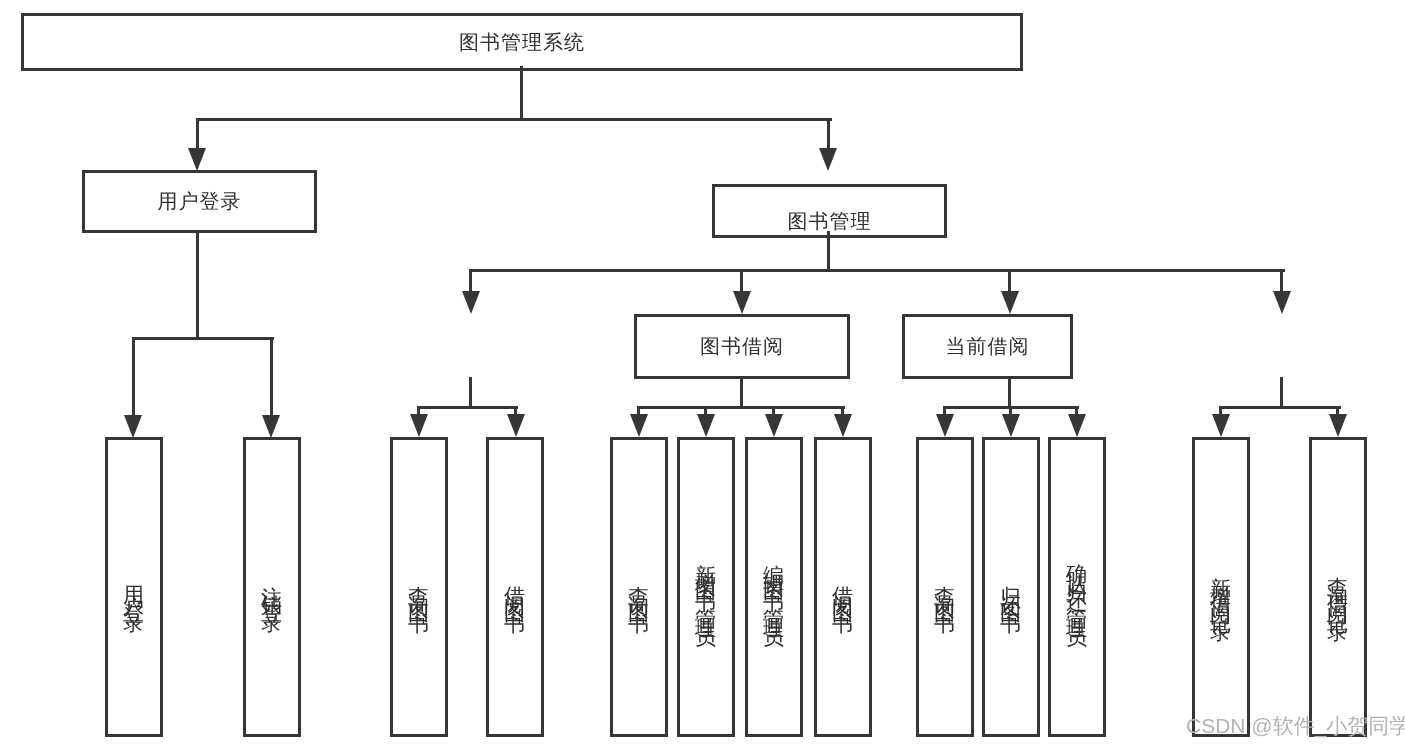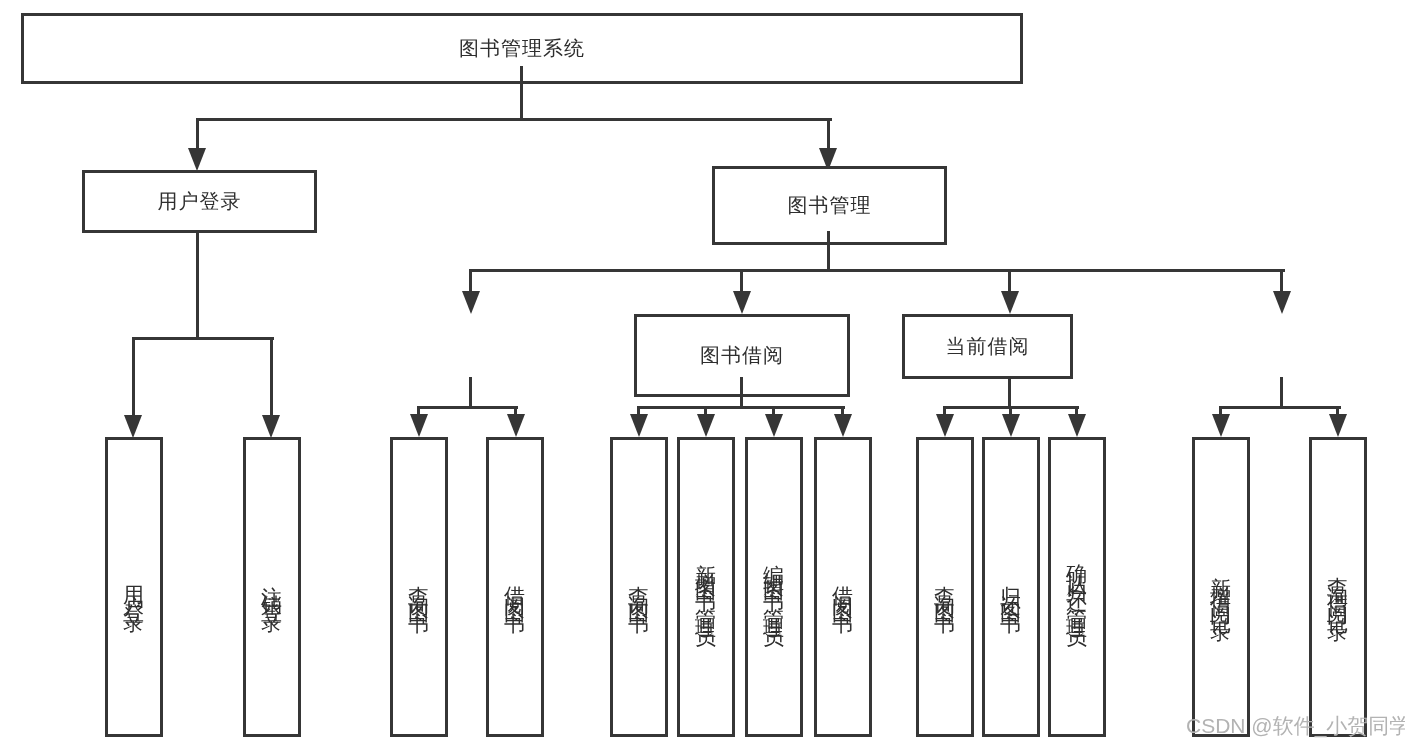--- a/index.html
+++ b/index.html
@@ -50,25 +50,25 @@
   }
   .watermark {
     position: absolute;
     left: 1186px;
     top: 712px;
     font-size: 21px;
     color: #b3b3b3;
     white-space: nowrap;
   }
   
-  .b-root  { left: 21px;  top: 13px;  width: 1002px; height: 71px; align-items: center; }
+  .b-root  { left: 21px;  top: 13px;  width: 1002px; height: 58px; align-items: center; }
   .b-ul    { left: 82px;  top: 170px; width: 235px;  height: 63px; }
-  .b-bm    { left: 712px; top: 166px; width: 235px;  height: 79px; }
+  .b-bm    { left: 712px; top: 184px; width: 235px;  height: 54px; align-items: flex-end; }
   .b-s0 { left: 363px;  top: 314px; width: 216px; height: 65px; }
-  .b-s1 { left: 634px;  top: 314px; width: 216px; height: 83px; }
+  .b-s1 { left: 634px;  top: 314px; width: 216px; height: 65px; }
   .b-s2 { left: 902px;  top: 314px; width: 171px; height: 65px; }
   .b-s3 { left: 1174px; top: 314px; width: 216px; height: 65px; }
   .vbox { top: 437px; width: 58px; height: 300px; }
   .b-ul1 { left: 105px; }  .b-ul2 { left: 243px; }
   .b-nb1 { left: 390px; }  .b-nb2 { left: 486px; }
   .b-bb1 { left: 610px; }  .b-bb2 { left: 677px; }
   .b-bb3 { left: 745px; }  .b-bb4 { left: 814px; }
   .b-cb1 { left: 916px; }  .b-cb2 { left: 982px; }  .b-cb3 { left: 1048px; }
   .b-br1 { left: 1192px; } .b-br2 { left: 1309px; }
 </style>

